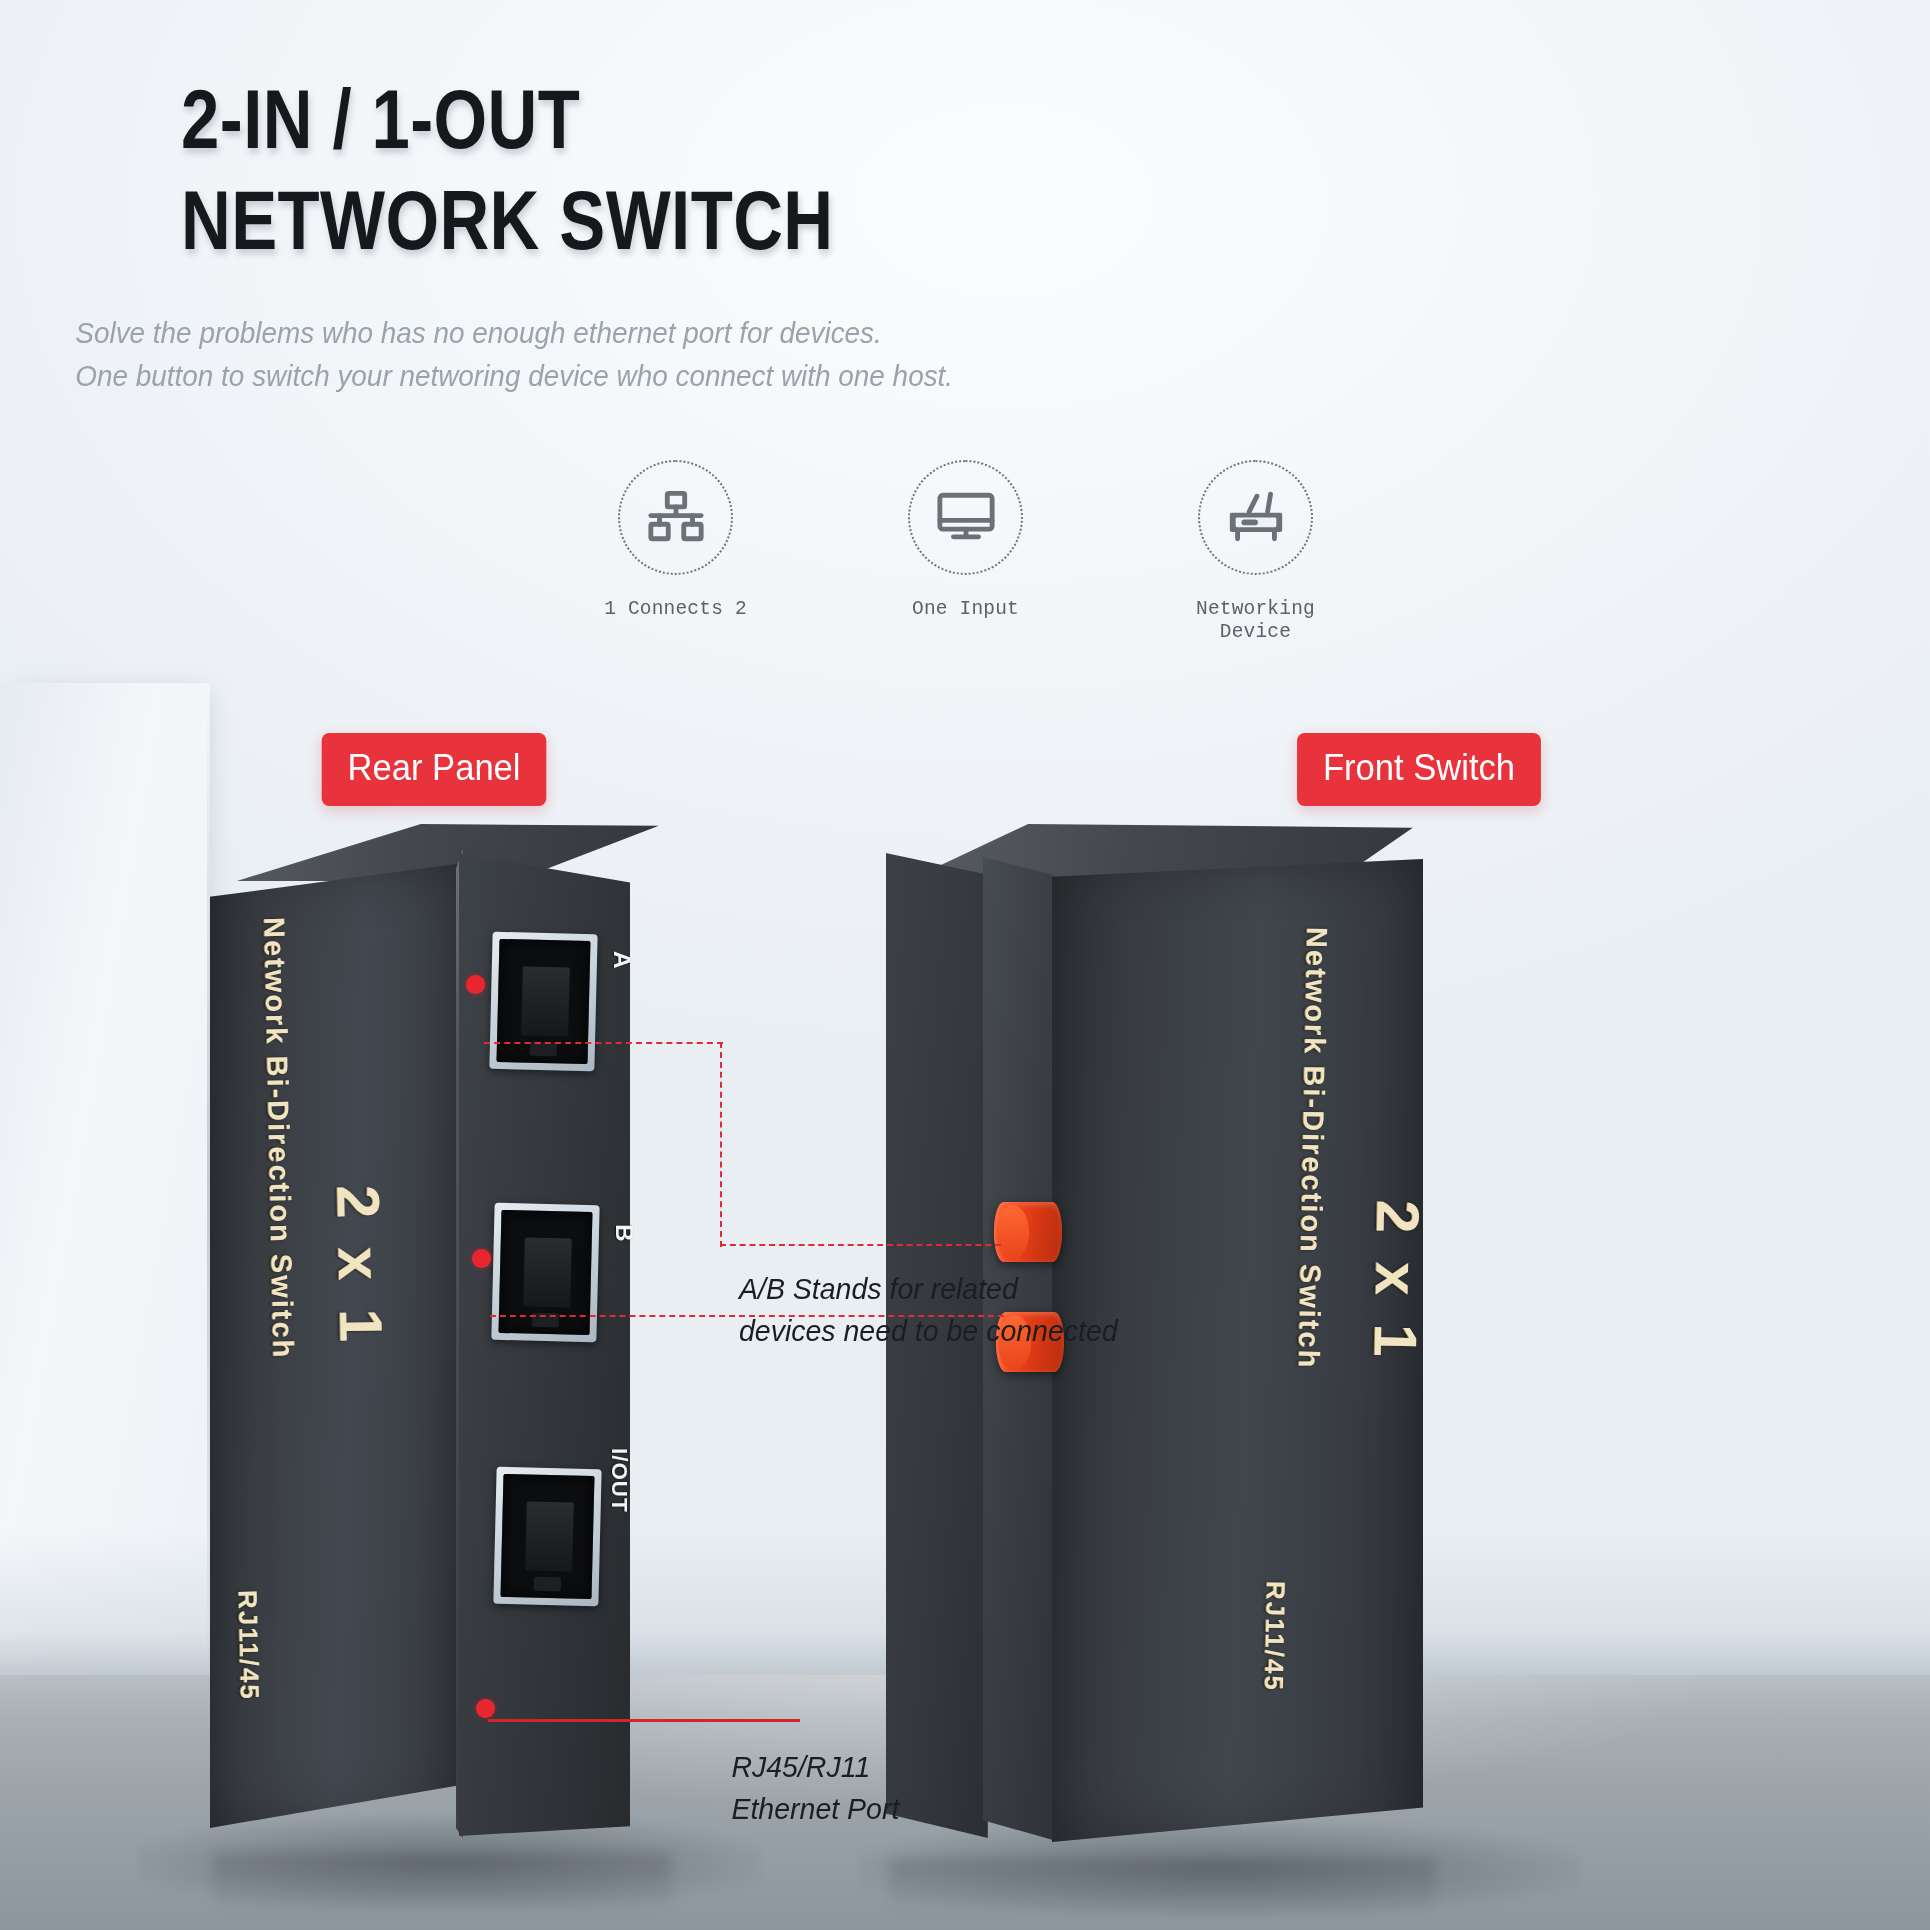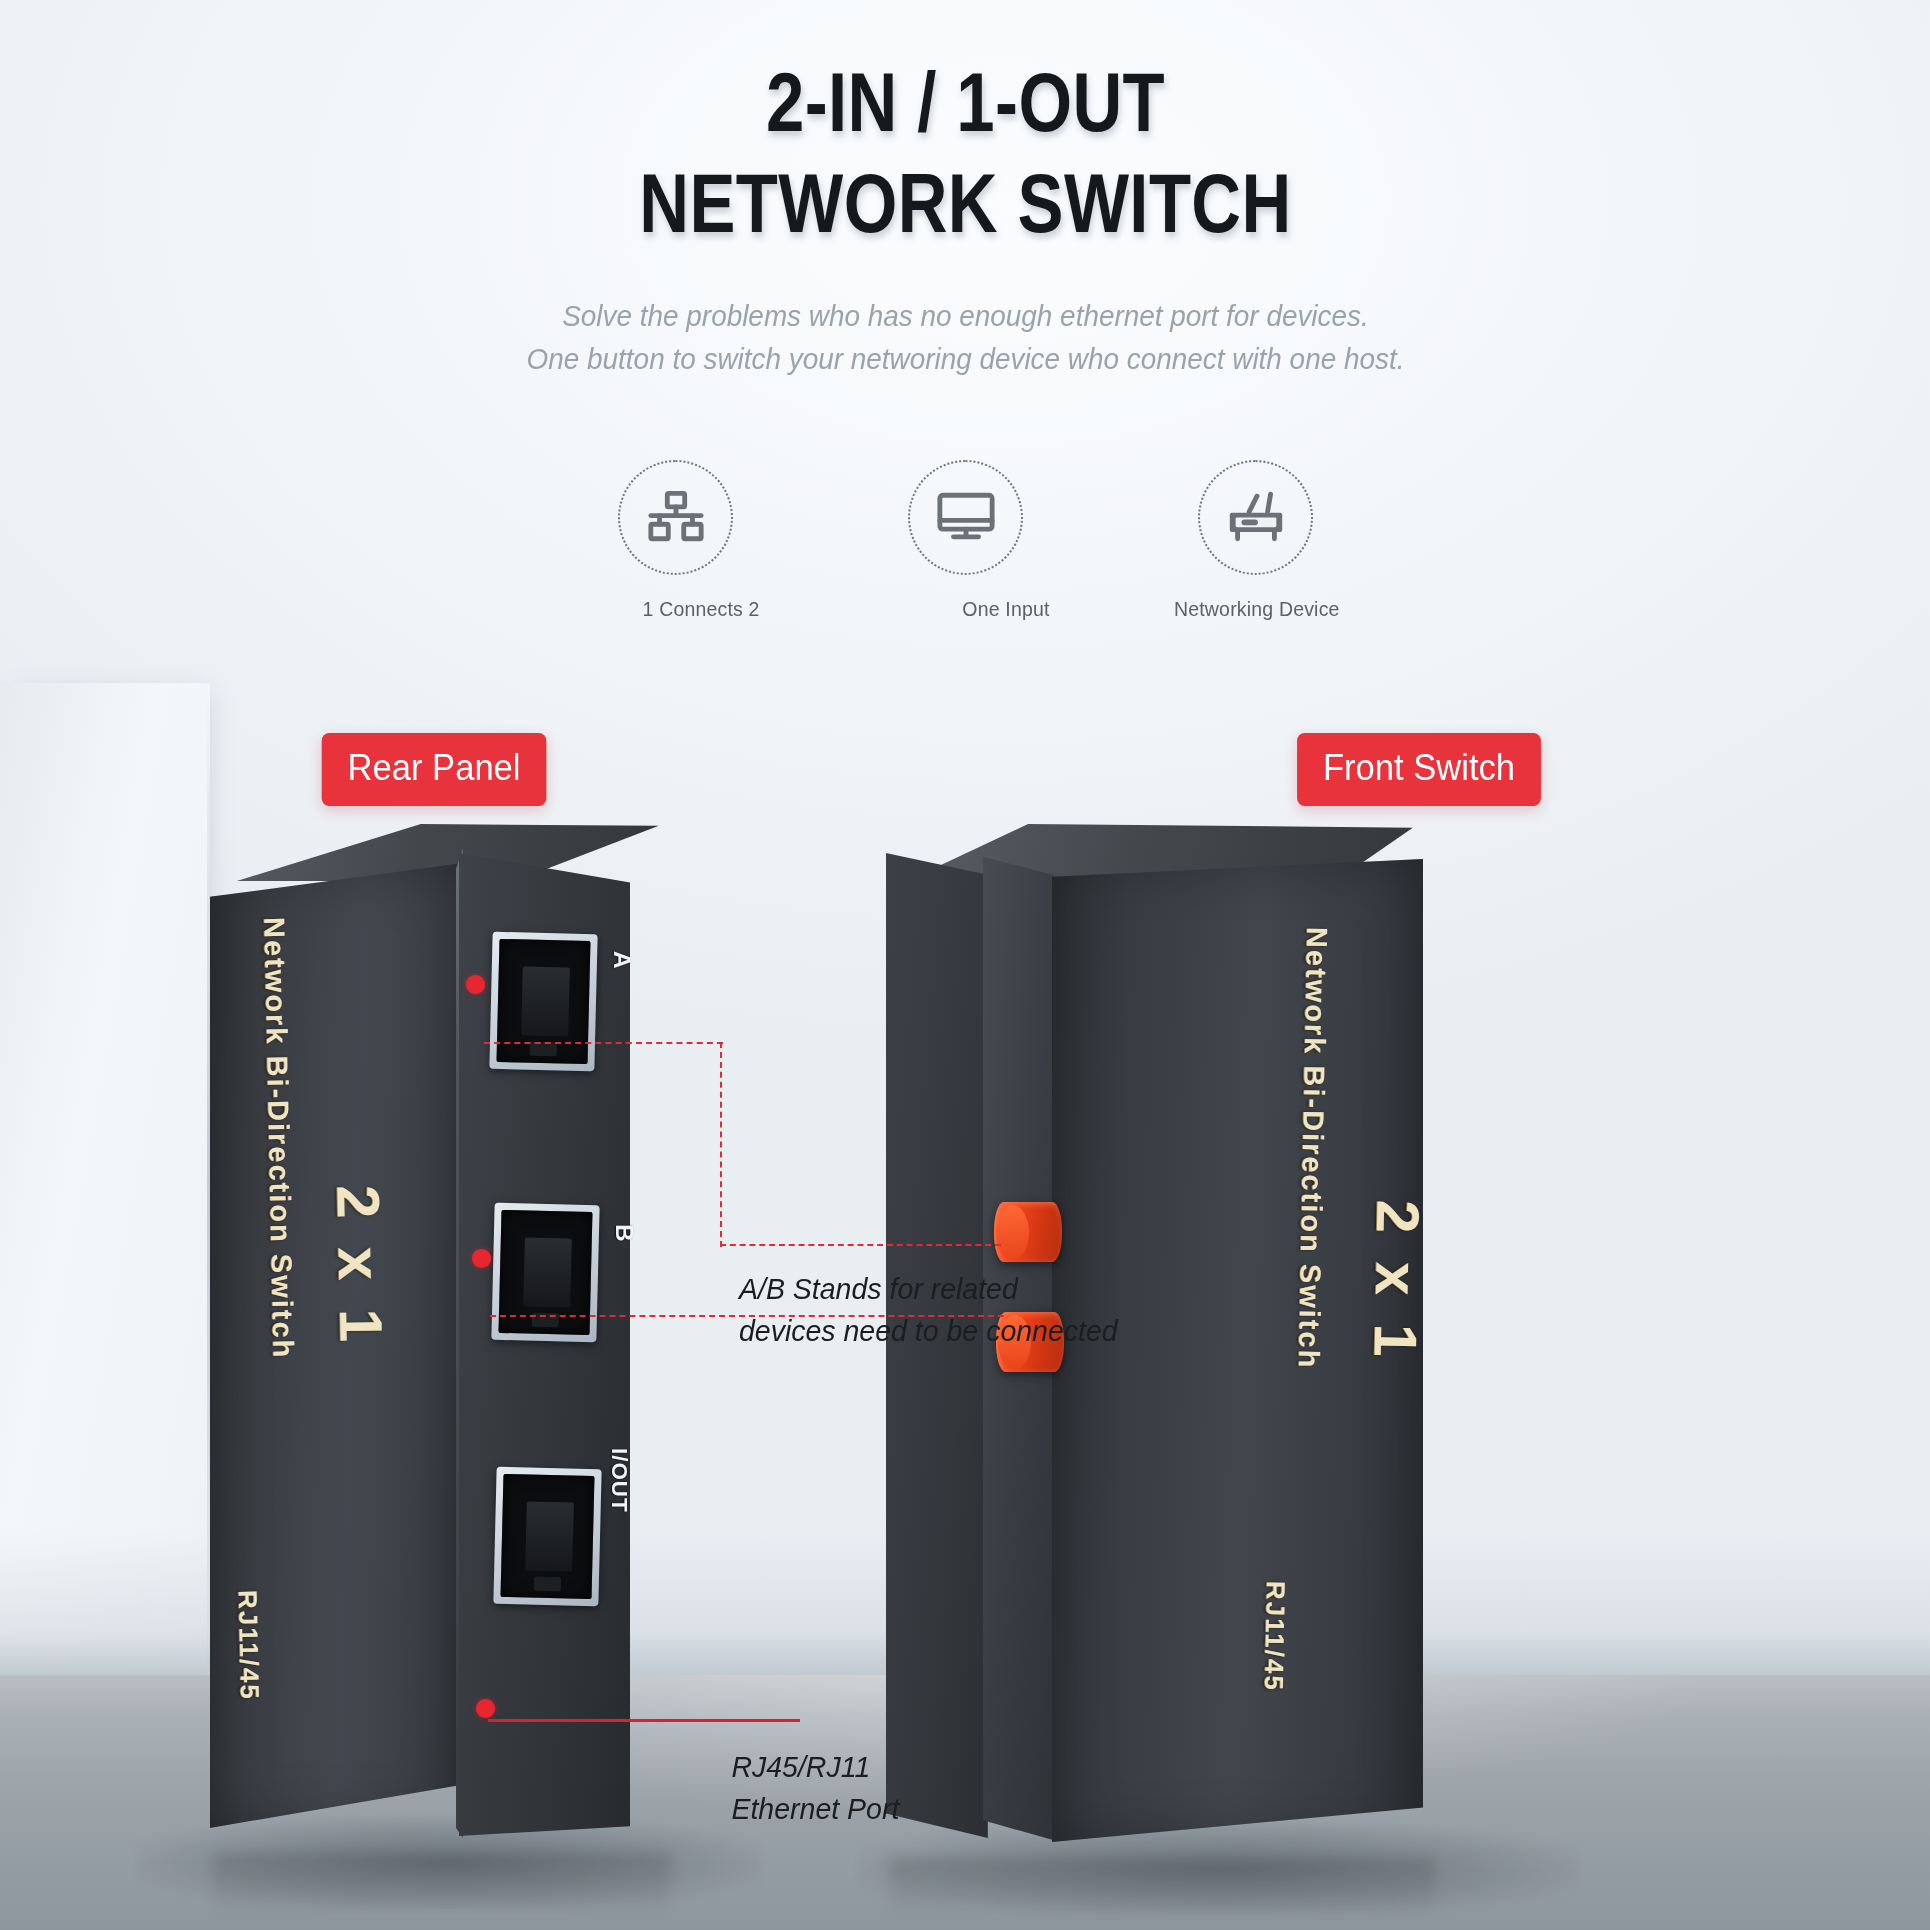--- a/index.html
+++ b/index.html
@@ -38,21 +38,21 @@
   .floor-glow {
     position:absolute; left:0; right:0; bottom:256px; height:146px;
     background: linear-gradient(180deg, rgba(232,238,243,0) 0%, rgba(206,214,221,.55) 70%, rgba(186,195,203,.85) 100%);
   }
   .floor-sheen {
     position:absolute; left:0; right:0; bottom:0; height:256px;
     background: radial-gradient(ellipse 1073px 195px at 50% 0%, rgba(255,255,255,.35), rgba(255,255,255,0) 70%);
   }
 
   
-  .header { position: absolute; top: 57px; left: 0; width: 100%; text-align: center; z-index: 6; }
+  .header { position: absolute; top: 74px; left: 0; width: 100%; z-index: 6; padding-left: 8px; }
   .title-l1, .title-l2 {
     font-family: "Liberation Sans", sans-serif;
     font-weight: 700;
     color: #16191c;
     letter-spacing: 0.5px;
     line-height: 1.08;
     text-shadow: 2px 4.9px 6.8px rgba(120,132,145,.35);
     transform: scaleX(.82);
   }
   .title-l1 { font-size: 84px; }
@@ -66,21 +66,21 @@
     line-height: 1.42;
     color: #9aa3ab;
     transform: scaleX(.93);
   }
 
   
   .features {
     position: absolute; top: 460px; left: 0; width: 100%;
     display: flex; justify-content: center; gap: 113px; z-index: 6;
   }
-  .feature { width: 177px; text-align: right; }
+  .feature { width: 177px; text-align: center; font-family: Liberation Mono, monospace; }
   .feature-circle {
     width: 115px; height: 115px; margin: 0 auto;
     border-radius: 50%;
     border: 2.9px dotted #6e747a;
     display: flex; align-items: center; justify-content: center;
   }
   .feature-circle svg { display:block; }
   .feature-label {
     margin-top: 21.5px;
     font-size: 20.5px;

